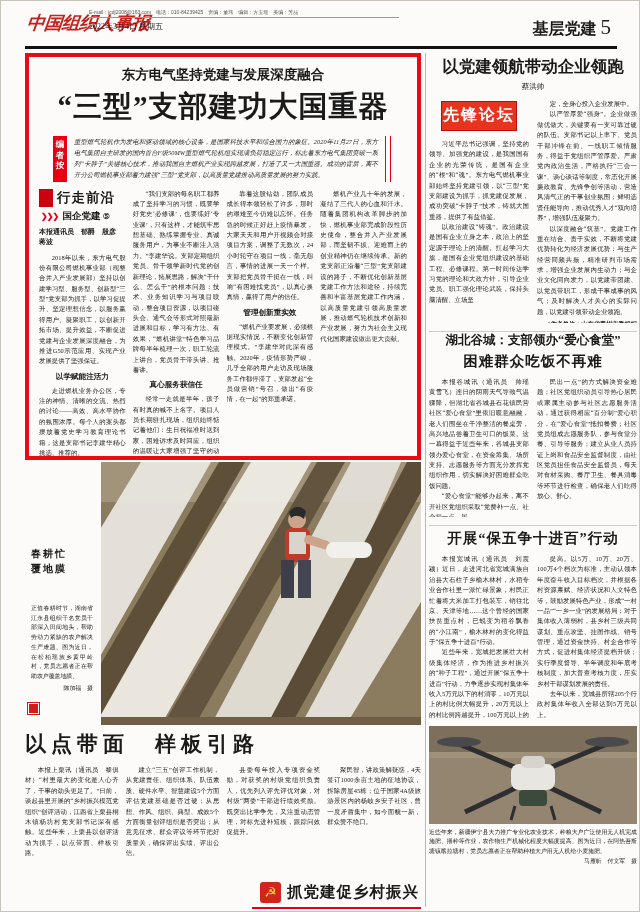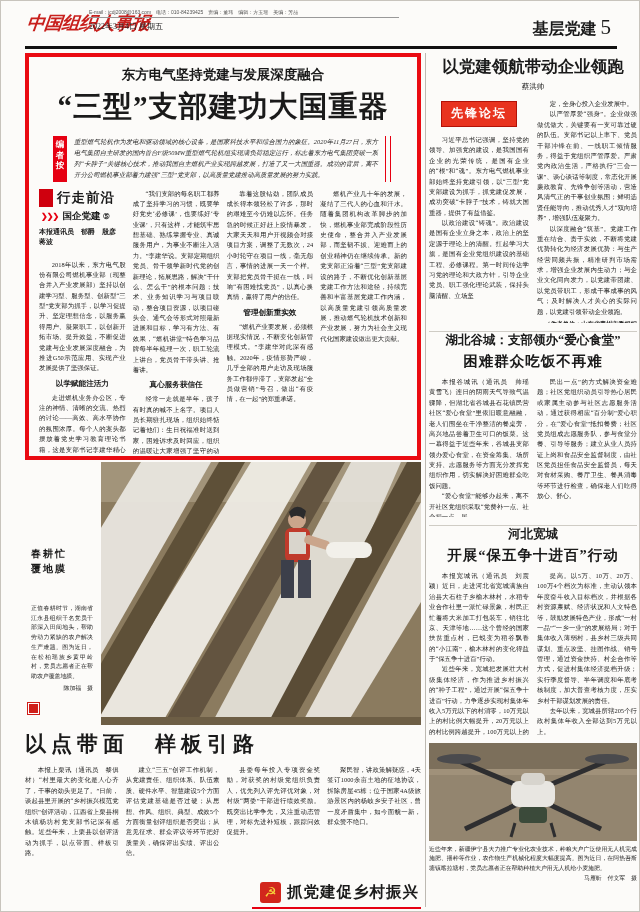--- a/index.html
+++ b/index.html
@@ -39,21 +39,21 @@
                  text-align:justify; padding:1px 7px; }
   .ednote-bars { width:6px; border-left:1.5px solid #e60012; border-right:1.5px solid #e60012; }
   .lead-body { display:flex; gap:7px; margin-top:7px; height:272px; }
   .lead-col { flex:1; overflow:hidden; }
   .rail-title { display:flex; align-items:center; gap:4px; margin-bottom:3px; }
   .rail-sq { width:14px; height:18px; background:#cf000e; flex:none; }
   .rail-title-text { font-size:13.5px; font-weight:bold; letter-spacing:1px; white-space:nowrap; }
   .rail-sub { font-size:9.5px; font-weight:bold; margin:2px 0 4px 2px; white-space:nowrap; }
   .rail-sub .chev { color:#e60012; font-size:8px; letter-spacing:-1px; margin-right:2px; }
   .rail-sub .circ { font-size:8px; color:#333; }
-  .rail-byline { font-size:7px; font-weight:bold; margin:4px 0 12px; line-height:1.5; }
+  .rail-byline { font-size:7px; font-weight:bold; margin:4px 0 5px; line-height:1.5; }
   .bodytext p { font-size:6.4px; line-height:1.62; text-align:justify; text-indent:2em; color:#1c1c1c; }
   .subhead { font-size:7.6px; font-weight:bold; text-align:center; margin:5px 0 4px; }
 
   
   .photo1 { position:absolute; left:24px; top:461px; width:396px; height:263px; display:flex; }
   .photo1-rail { width:76px; flex:none; padding:84px 8px 0 6px; position:relative; }
   .photo1-title { font-size:10px; font-weight:bold; letter-spacing:2px; line-height:1.5; }
   .photo1-cap { margin-top:28px; font-size:5.9px; line-height:1.65; text-align:justify; color:#222; }
   .photo1-credit { font-size:5.9px; text-align:right; margin-top:2px; }
   .seal { position:absolute; left:2px; bottom:10px; width:13px; height:13px; background:#cf1e1a;
@@ -75,21 +75,21 @@
 
   
   .sidebar { position:absolute; left:428px; top:55px; width:208px; height:851px; }
   .vrule { position:absolute; left:423.5px; top:52px; width:0.5px; height:854px; background:#bdb9b2; }
   .sb-h1 { text-align:center; font-size:16.5px; font-weight:bold; white-space:nowrap; }
   .sb-author { text-align:center; font-size:7.5px; margin:4px 0 7px; }
   .forum-cols, .two-cols { display:flex; gap:8px; }
   .forum-cols { height:224px; }
   .fcol { flex:1; overflow:hidden; }
   .badge { display:block; width:74px; margin:3px auto 9px; padding:3px 0 4px; background:#e8331f;
-           color:#fff; font-weight:bold; font-size:12px; text-align:center; letter-spacing:2px;
+           color:#fff; font-weight:bold; font-size:16px; text-align:center; letter-spacing:2px;
            box-shadow:0 0 0 1px #b21208; }
   .attribution { font-size:6.2px; font-weight:bold; text-align:right; margin-top:3px; }
   .news-sec { border-top:0.5px solid #cfccc5; margin-top:8px; }
   .ns-h1 { text-align:center; font-size:12.5px; font-weight:bold; white-space:nowrap; }
   .ns-h2 { text-align:center; font-size:14.5px; font-weight:bold; letter-spacing:1px; margin:3px 0 6px; }
   .gc-cols { height:140px; }
   .kc-cols { height:166px; }
   .photo2 { margin-top:6px; }
   .photo2-cap { margin-top:4px; font-size:5.9px; line-height:1.6; text-align:justify; color:#222; }
   .photo2-credit { font-size:5.9px; text-align:right; margin-top:1px; }
@@ -252,21 +252,20 @@
             <p>本报谷城讯（通讯员　帅瑶　黄雪飞）连日的阴雨天气导致气温骤降，但湖北省谷城县石花镇民营社区“爱心食堂”里依旧暖意融融，老人们围坐在干净整洁的餐桌旁，高兴地品尝着卫生可口的饭菜。这一幕得益于近些年来，谷城县支部领办爱心食堂，在资金筹集、场所支持、志愿服务等方面充分发挥党组织作用，切实解决好困难群众吃饭问题。</p>
             <p>“爱心食堂”能够办起来，离不开社区党组织采取“党费补一点、社会捐一点、居</p>
           </div>
         <div class="fcol">
             <p>民出一点”的方式解决资金难题；社区党组织动员引导热心居民或家属主动参与社区志愿服务活动，通过获得相应“百分制”爱心积分，在“爱心食堂”抵扣餐费；社区党员组成志愿服务队，参与食堂分餐、引导等服务；建立从业人员持证上岗和食品安全监督制度，由社区党员担任食品安全监督员，每天对食材采购、餐厅卫生、餐具消毒等环节进行检查，确保老人们吃得放心、舒心。</p>
           </div>
       </div>
     </div>
 
     <div class="news-sec">
-      <div class="ns-h1">河北宽城</div>
       <div class="ns-h2">开展“保五争十进百”行动</div>
       <div class="two-cols kc-cols bodytext">
         <div class="fcol">
             <p>本报宽城讯（通讯员　刘震颖）近日，走进河北省宽城满族自治县大石柱子乡榆木林村，水稻专业合作社里一派忙碌景象，村民正忙着将大米加工打包装车，销往北京、天津等地……这个曾经的国家扶贫重点村，已蜕变为稻谷飘香的“小江南”，榆木林村的变化得益于“保五争十进百”行动。</p>
             <p>近些年来，宽城把发展壮大村级集体经济，作为推进乡村振兴的“种子工程”，通过开展“保五争十进百”行动，力争逐步实现村集体年收入5万元以下的村消零，10万元以上的村比例大幅提升，20万元以上的村比例跨越提升，100万元以上的村比例稳步</p>
           </div>
         <div class="fcol">
             <p>提高。以5万、10万、20万、100万4个档次为标准，主动认领本年度奋斗收入目标档次，并根据各村资源禀赋、经济状况和人文特色等，鼓励发展特色产业，形成“一村一品”“一乡一业”的发展格局；对于集体收入薄弱村，县乡村三级共同谋划、重点攻坚、挂图作战、销号管理，通过资金扶持、村企合作等方式，促进村集体经济提档升级；实行季度督导、半年调度和年底考核制度，加大普查考核力度，压实乡村干部谋划发展的责任。</p>
             <p>去年以来，宽城县所辖205个行政村集体年收入全部达到5万元以上。</p>
           </div>

